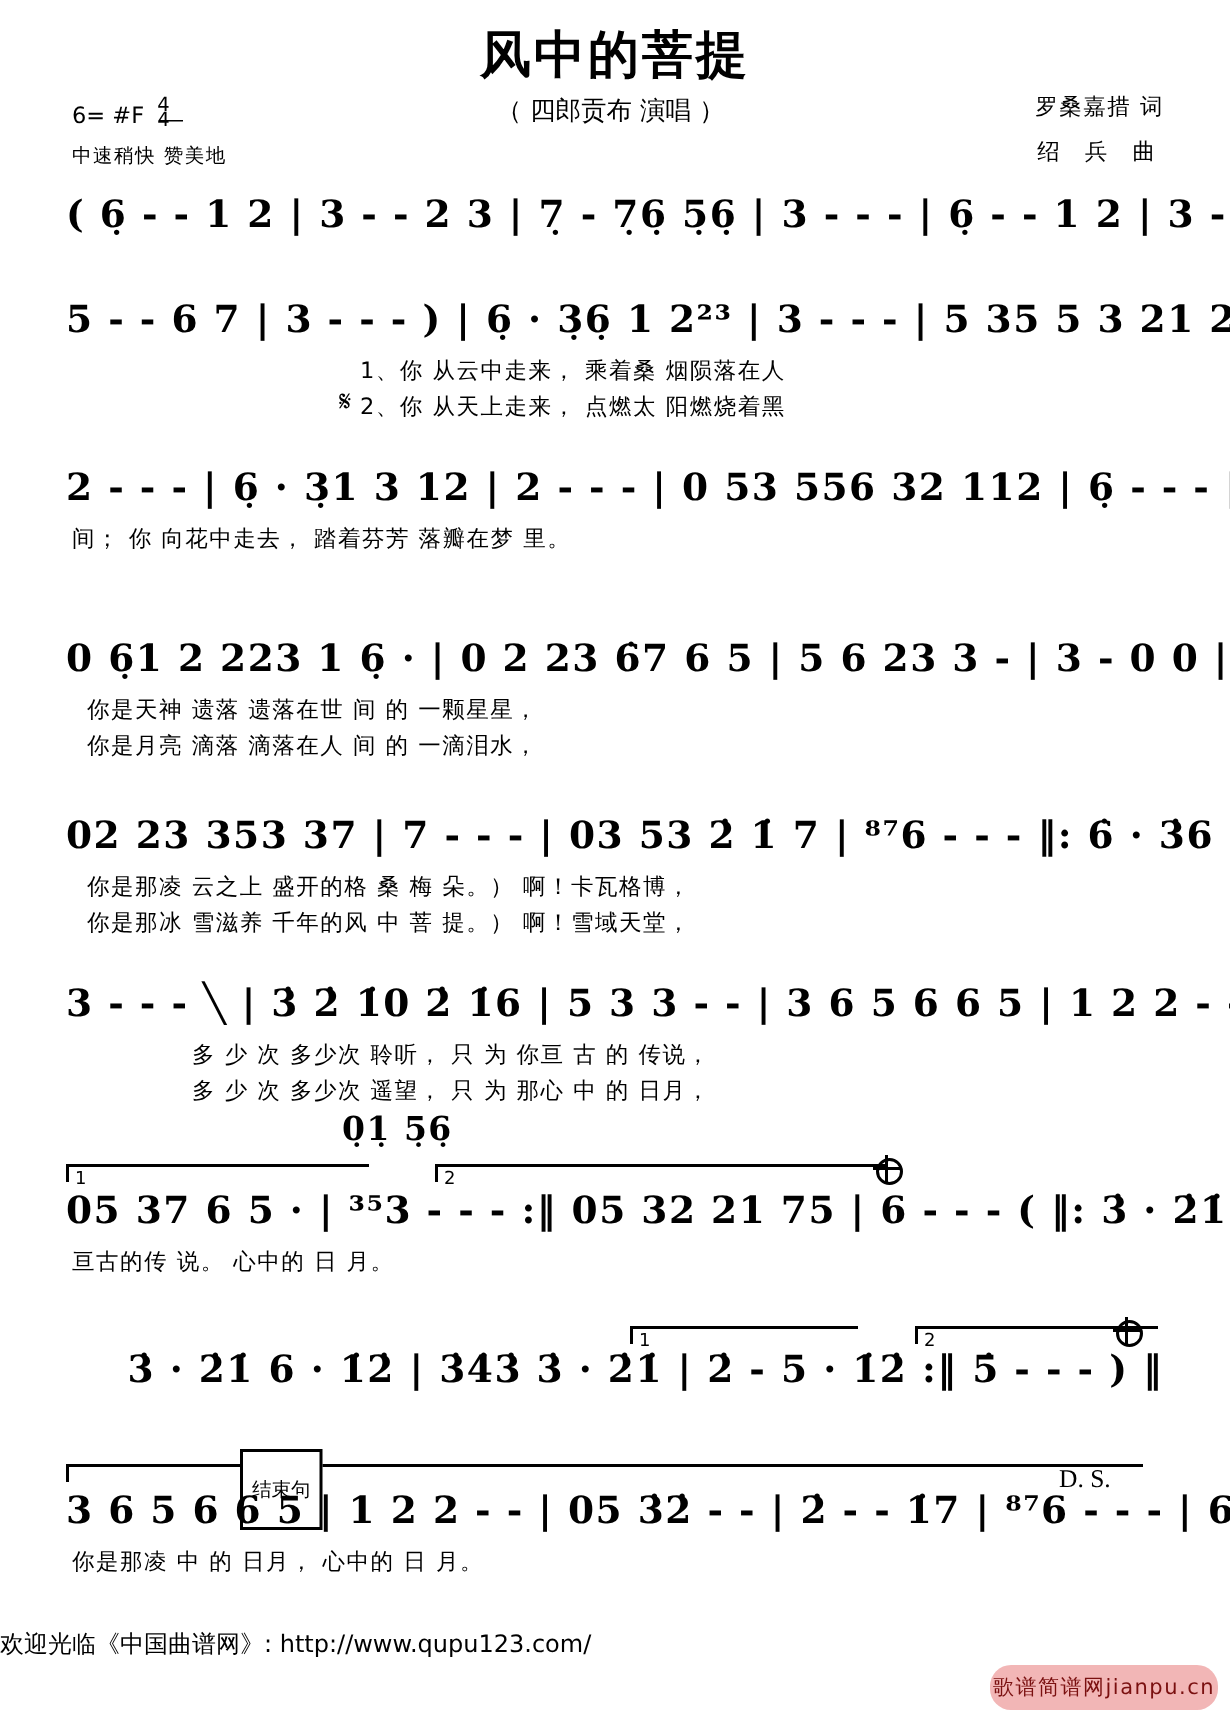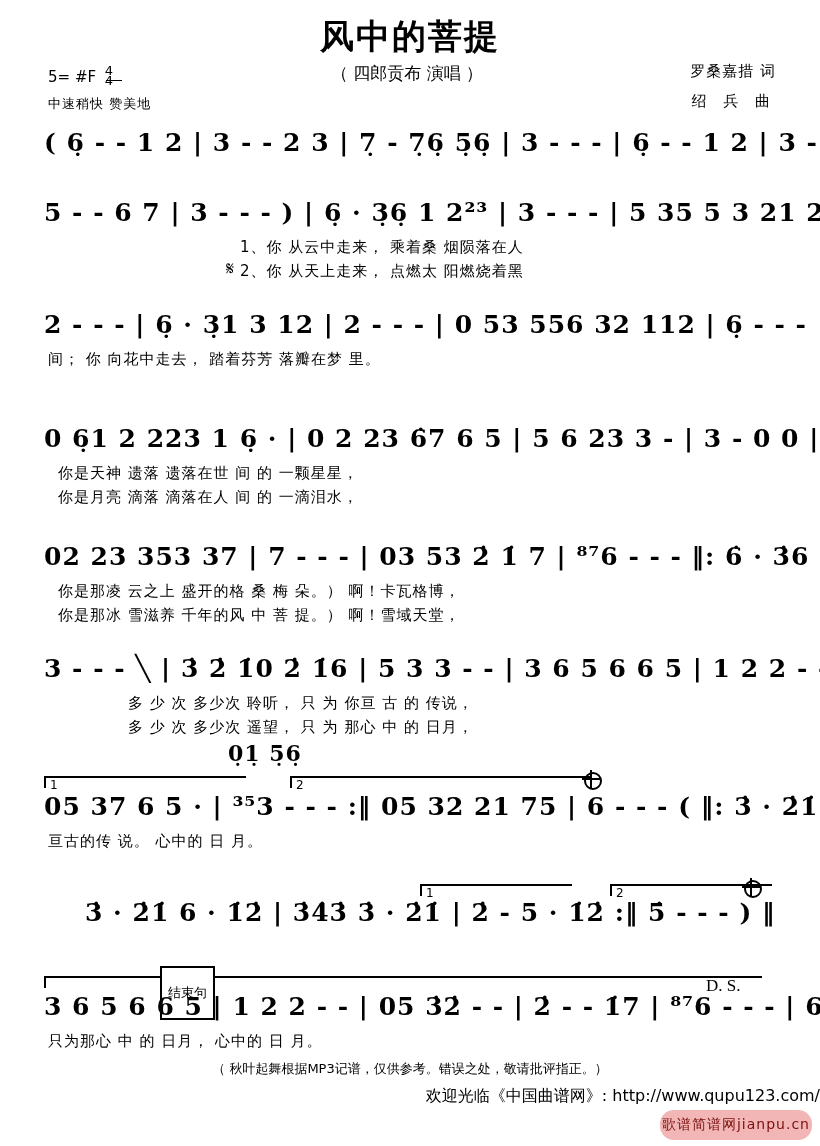--- a/index.html
+++ b/index.html
@@ -126,21 +126,21 @@
     width: 820px;
     text-align: center;
     font-family: "DejaVu Sans", sans-serif;
     font-size: 13px;
   }
   .footer-site {
     position: absolute;
     top: 1086px;
     left: 0;
     width: 820px;
-    text-align: right;
+    text-align: left;
     font-family: "DejaVu Sans", sans-serif;
     font-size: 16px;
   }
   .watermark {
     position: absolute;
     right: 8px;
     bottom: 6px;
     width: 152px;
     height: 30px;
     background: #f2b6b6;
@@ -192,21 +192,21 @@
 
 <div class="sheet">
 
   <div class="title">风中的菩提</div>
   <div class="subtitle">（ 四郎贡布 演唱 ）</div>
 
   <div class="credit-lyric">罗桑嘉措  词</div>
   <div class="credit-music">绍   兵 曲</div>
 
   <div class="keysig">
-    <span>5= #F</span>
+    <span>6= #F</span>
     <span class="meter">
       <span class="num">4</span>
       <span>4</span>
     </span>
   </div>
   <div class="rule" style="top:80px; left:106px; width:16px; height:1px;"></div>
   <div class="tempo">中速稍快  赞美地</div>
 
   <div class="line" style="top:128px;">( 6̣ - - 1 2 | 3 - - 2 3 | 7̣ - 7̣6̣ 5̣6̣ | 3 - - - | 6̣ - - 1 2 | 3 - - 2 3 |</div>
 
@@ -243,19 +243,18 @@
   <div class="repeat-num" style="top:886px; left:426px;">1</div>
   <div class="bracket" style="top:884px; left:610px; width:160px;"></div>
   <div class="repeat-num" style="top:886px; left:616px;">2</div>
   <div class="coda" style="top:880px; left:744px;"></div>
   <div class="line" style="top:898px;margin-left:41px;">3̇ · 2̇1̇ 6 · 1̇2̇ | 3̇4̇3̇ 3̇ · 2̇1̇ | 2̇ - 5 · 1̇2̇ :‖ 5̇ - - - ) ‖</div>
   <div class="dsal" style="top:940px; left:706px;margin-top:36px;">D. S.</div>
 
   <div class="bracket" style="top:976px; left:44px; width:716px;"></div>
   <div class="label-box" style="top:966px; left:160px;">结束句</div>
   <div class="line" style="top:992px;">3 6 5 6 6 5 | 1 2 2 - - | 05 3̇2̇ - - | 2̇ - - 1̇7 | ⁸⁷6 - - - | 6 0 0 0 ‖</div>
-  <div class="lyr" style="top:1032px; left:48px;">只为那心 中  的  日月，          心中的          日     月。</div>
-
-  <div class="footer-note">（ 秋叶起舞根据MP3记谱，仅供参考。错误之处，敬请批评指正。）</div>
+  <div class="lyr" style="top:1032px; left:48px;">你是那凌 中  的  日月，          心中的          日     月。</div>
+
   <div class="footer-site">欢迎光临《中国曲谱网》: http://www.qupu123.com/</div>
 
   <div class="watermark">歌谱简谱网jianpu.cn</div>
 </div>
 
 </body></html>

